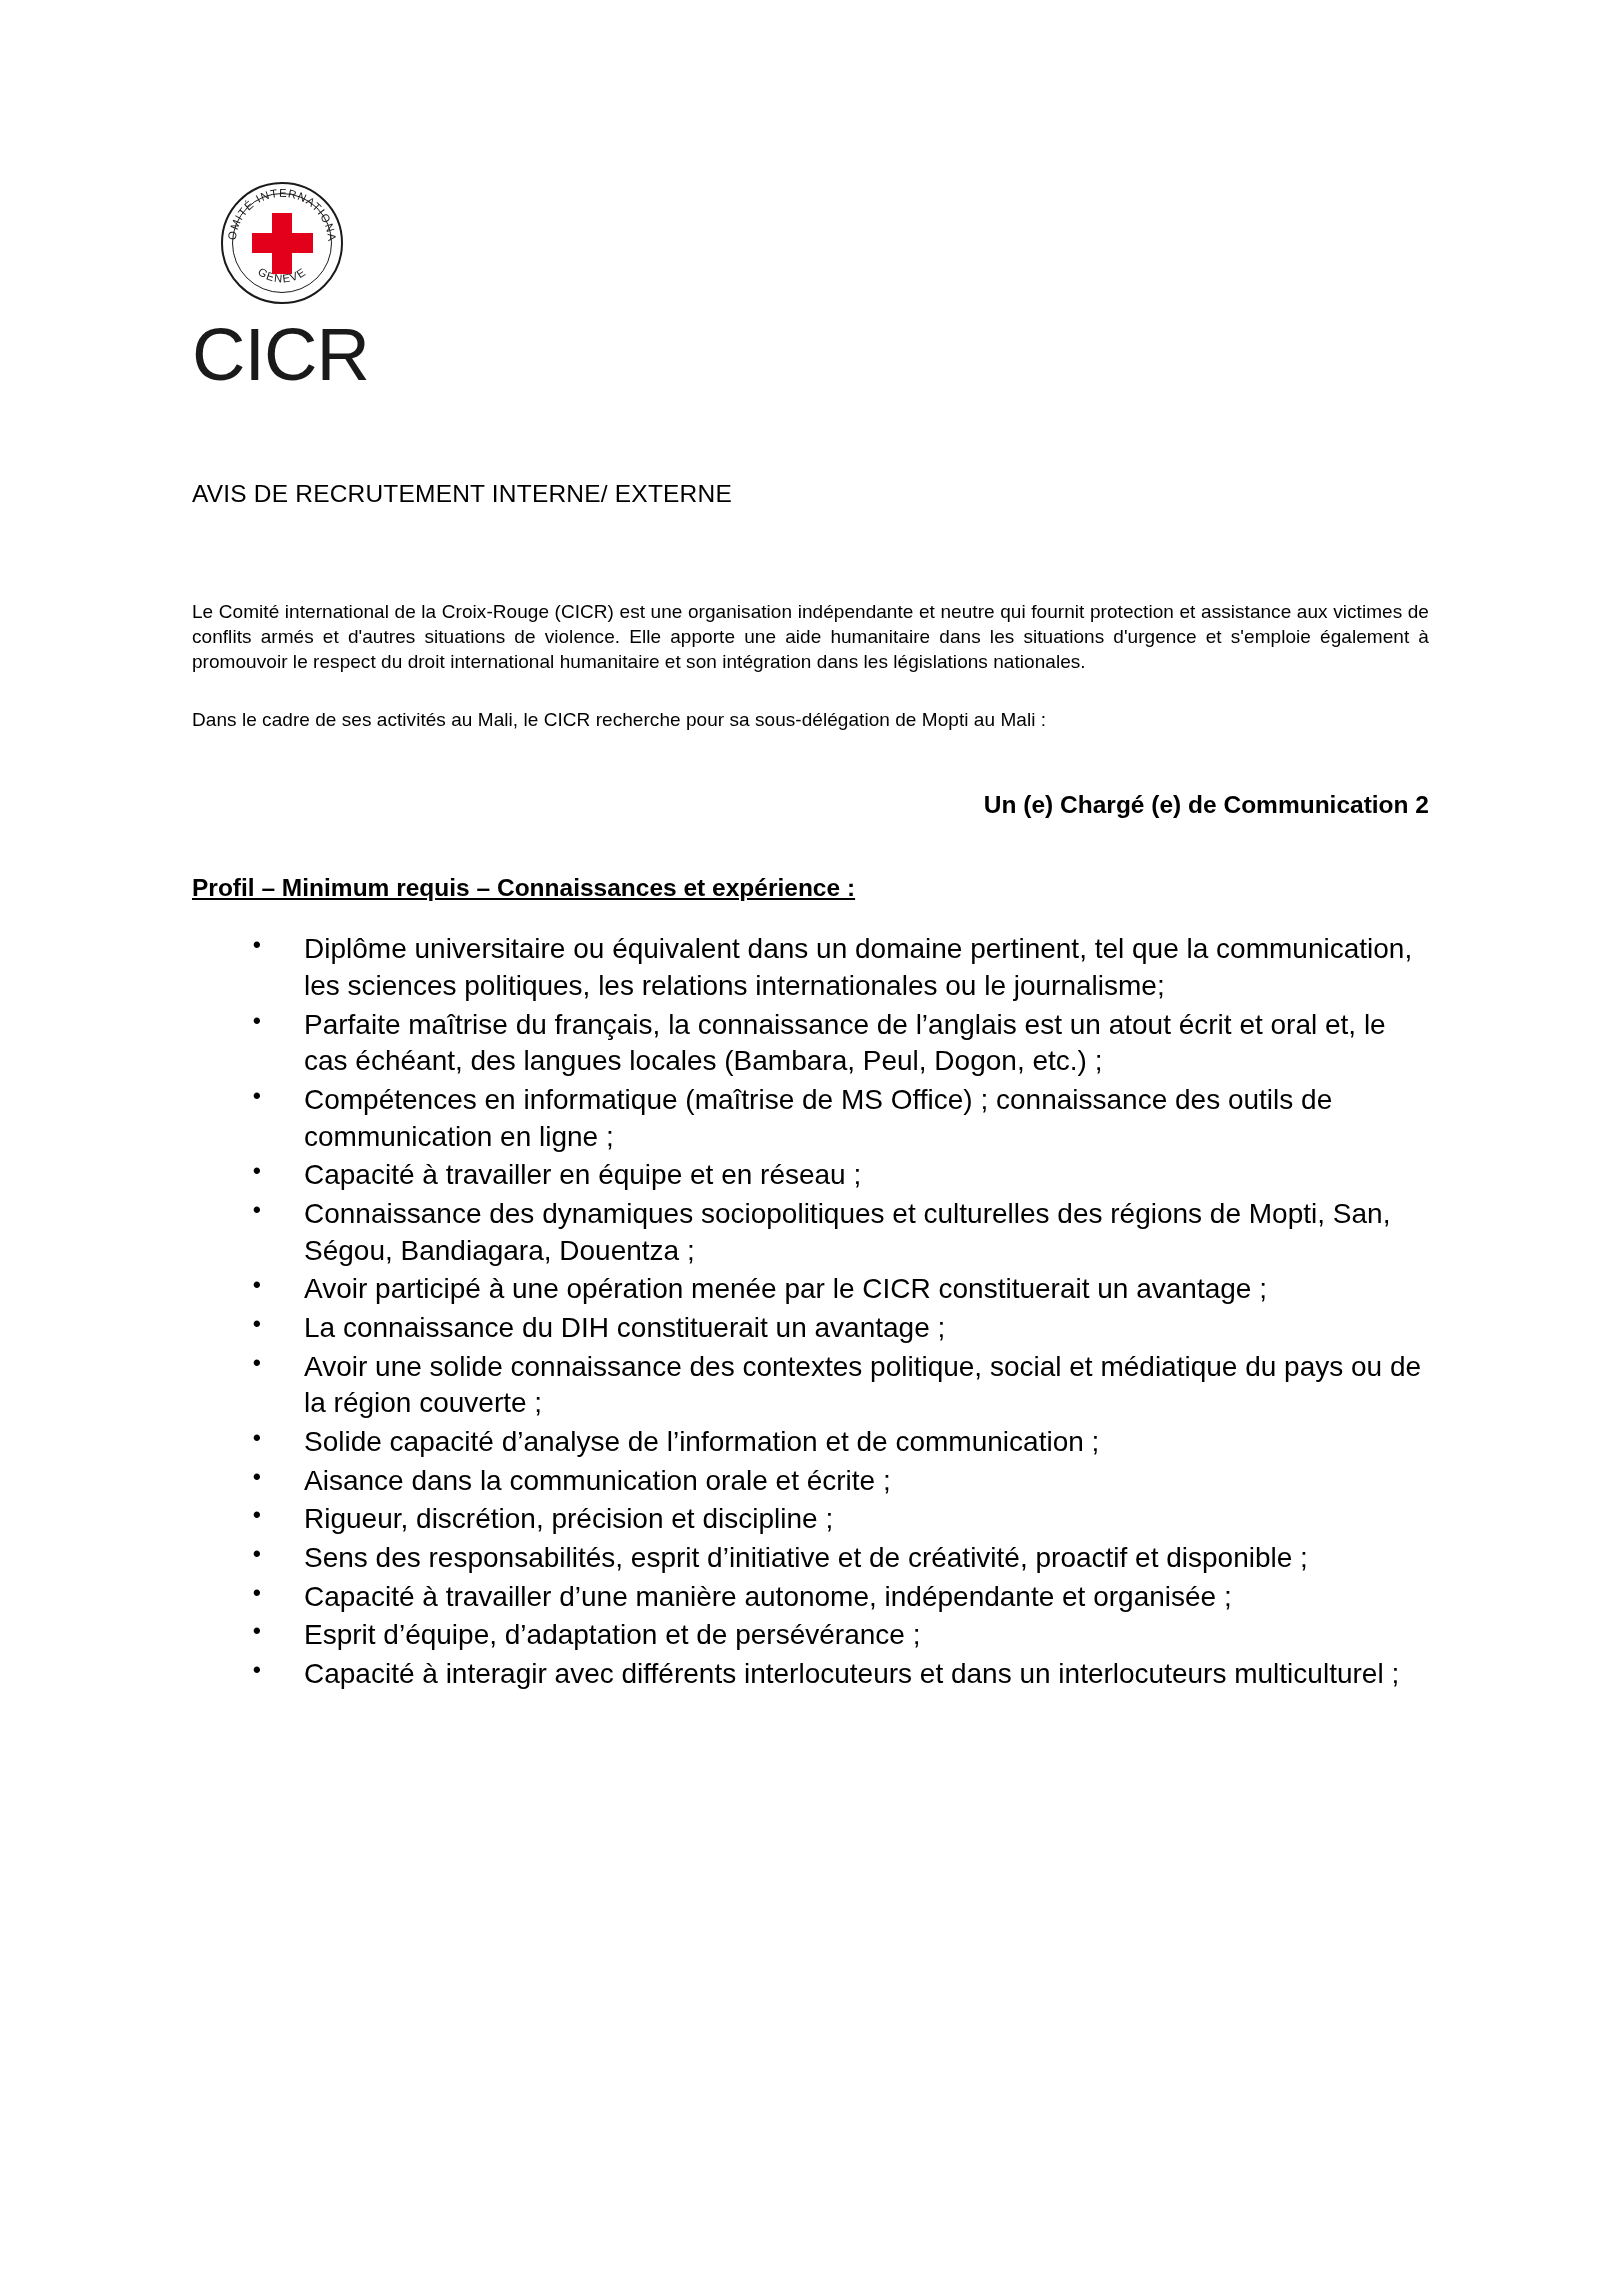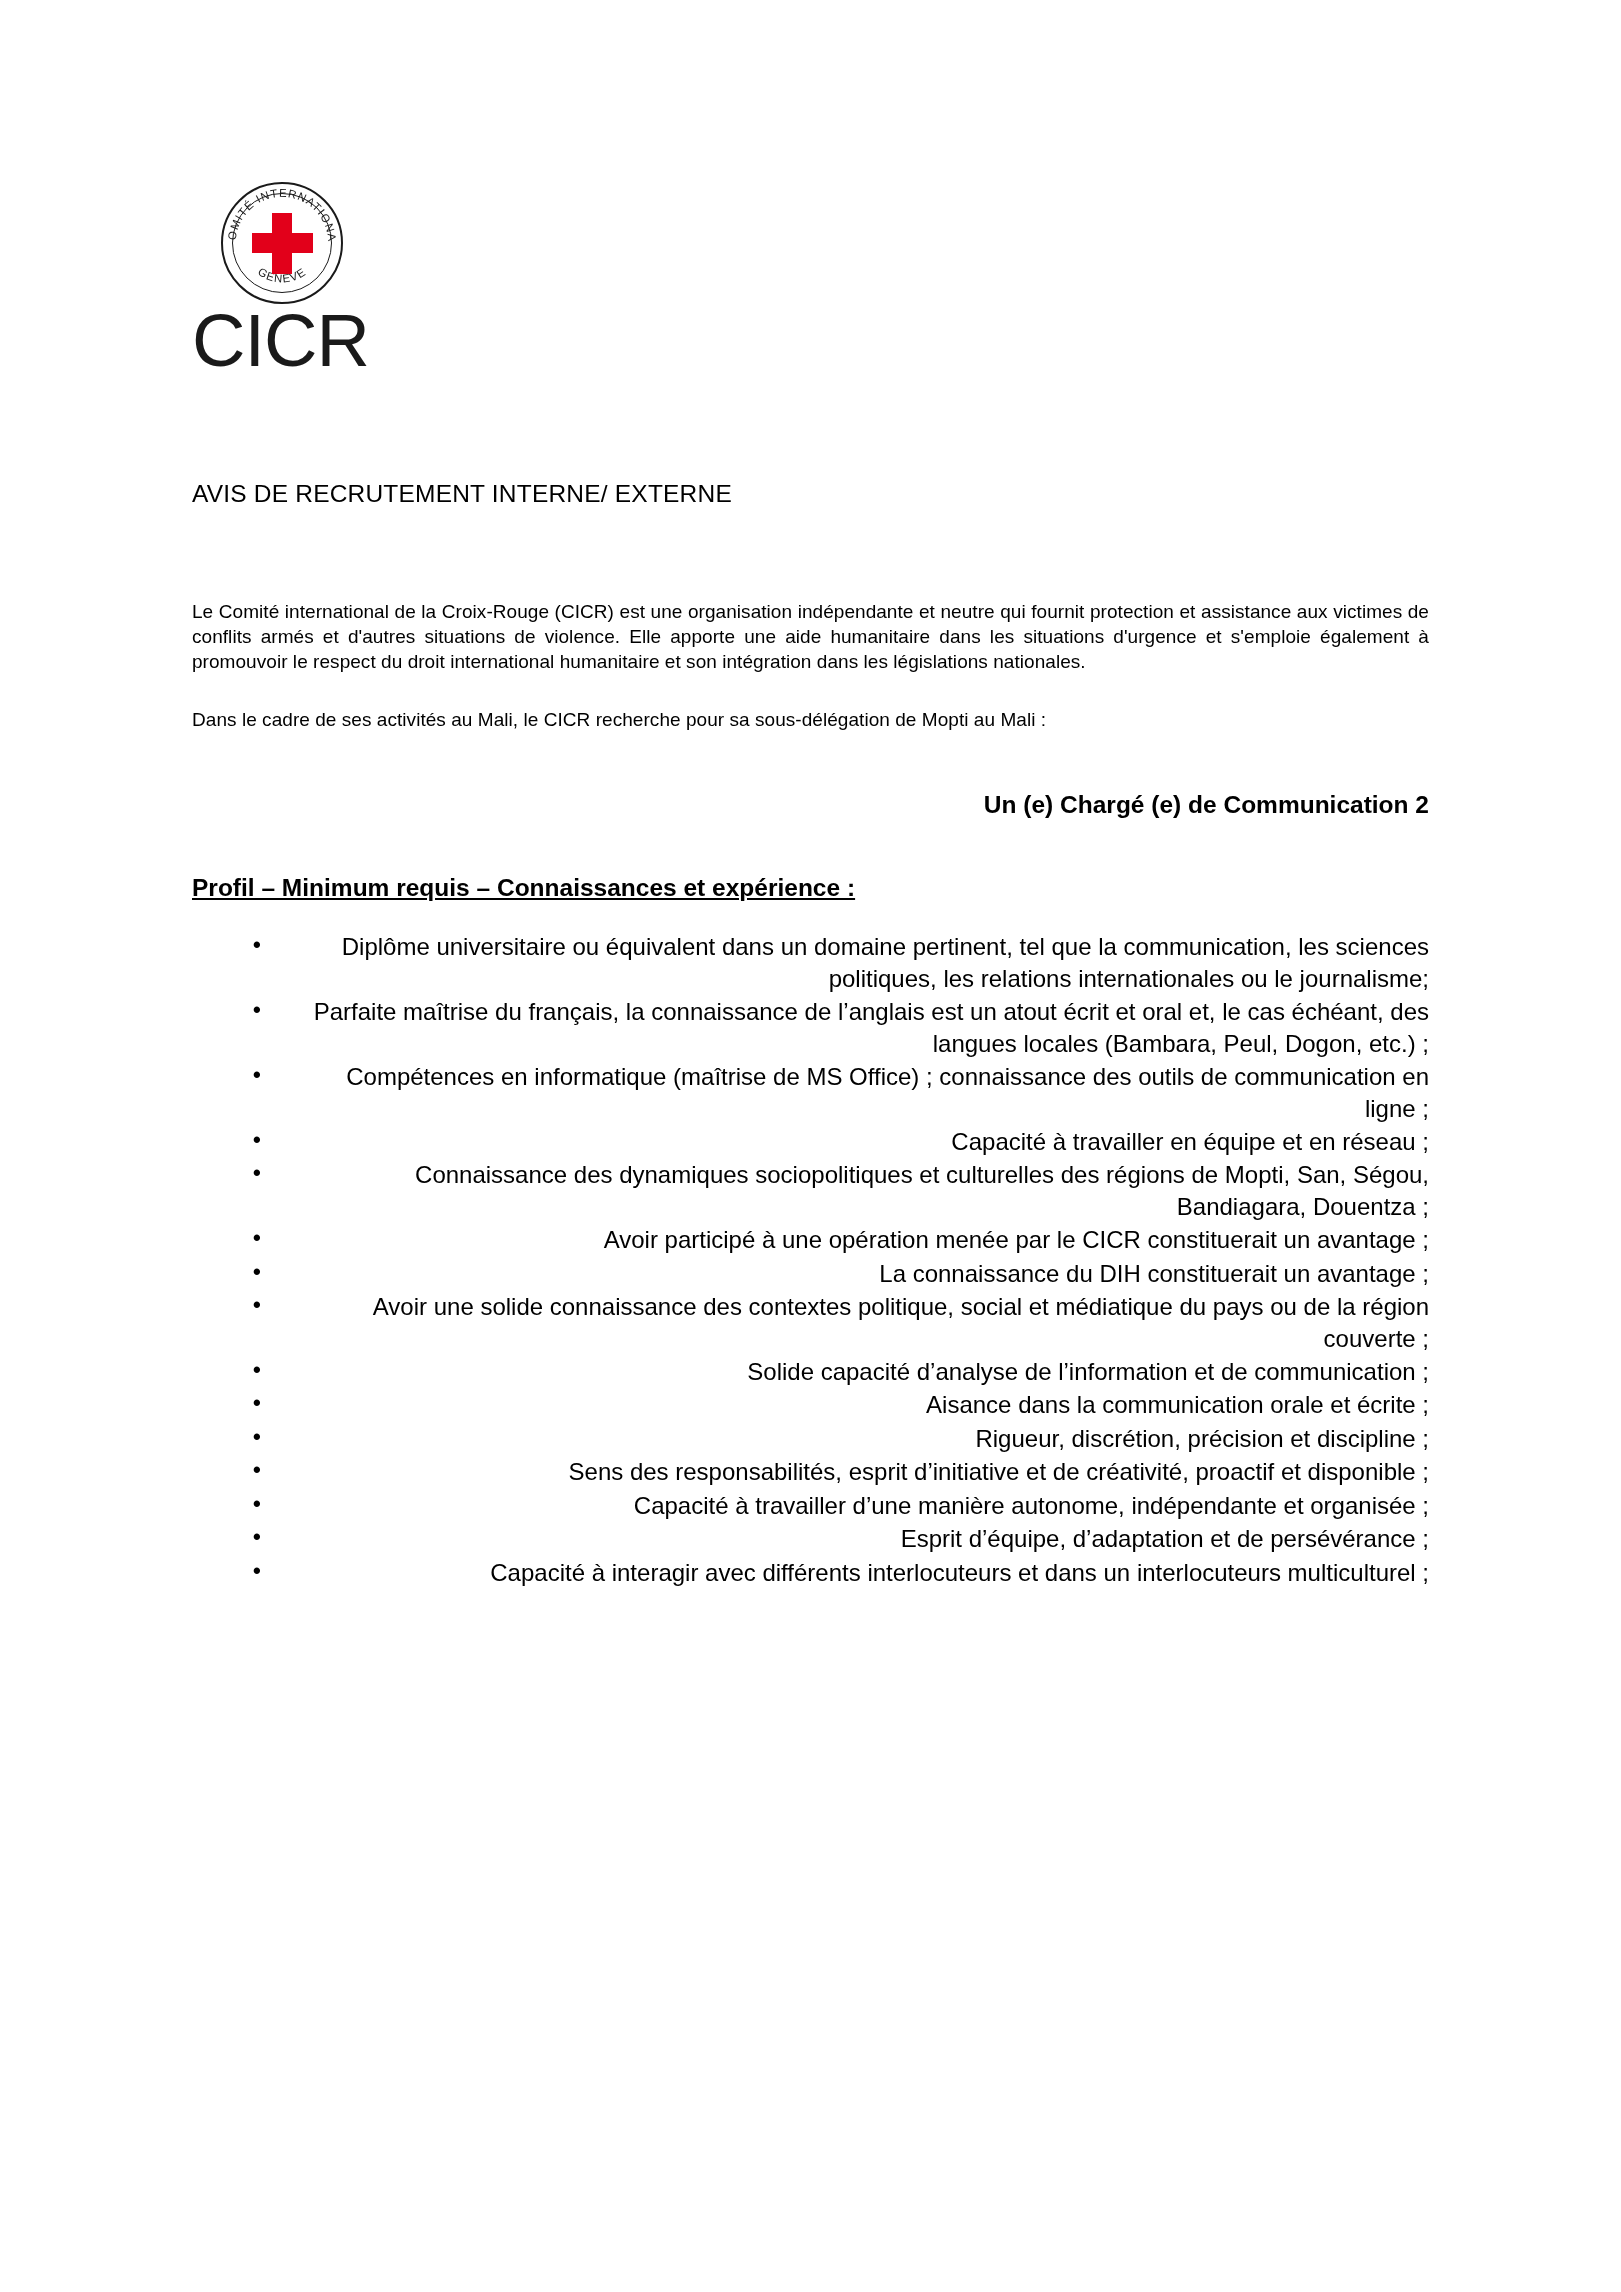--- a/index.html
+++ b/index.html
@@ -82,21 +82,21 @@
     width: 122px;
     height: 122px;
   }
   .emblem .arc-text text {
     font-family: "Liberation Sans", sans-serif;
     font-size: 11.5px;
     letter-spacing: 1.1px;
     fill: #1a1a1a;
   }
   .wordmark {
-    margin-top: 0;
+    margin-top: 14px;
     font-family: "Liberation Sans", sans-serif;
     font-size: 74px;
     font-weight: 400;
     letter-spacing: -1px;
     color: #1a1a1a;
     line-height: 1;
   }
 
   
   .content {
@@ -131,25 +131,24 @@
     text-decoration: underline;
     margin: 0 0 29px 0;
   }
   ul.bullets {
     list-style: none;
     margin: 0;
     padding: 0 0 0 51px;
   }
   ul.bullets li {
     position: relative;
-    font-size: 24px;
+    font-size: 28px;
     line-height: 1.31;
     margin: 0 0 2px 0;
     padding-left: 61px;
-    text-align: right;
   }
   ul.bullets li::before {
     content: "\2022";
     position: absolute;
     left: 9.8px;
     top: -1px;
     font-size: 23.5px;
     line-height: 1.31;
   }
 </style>

